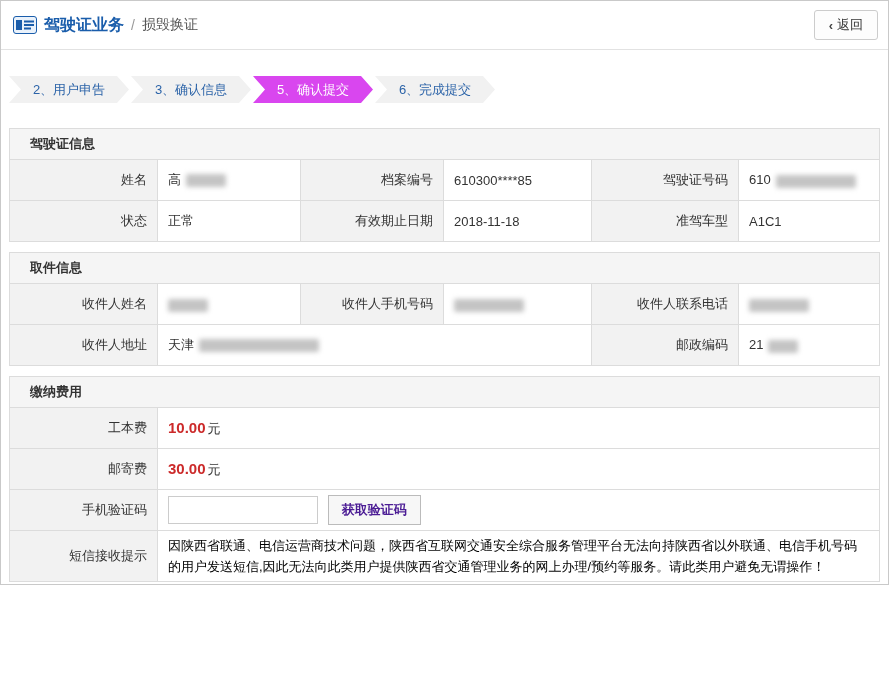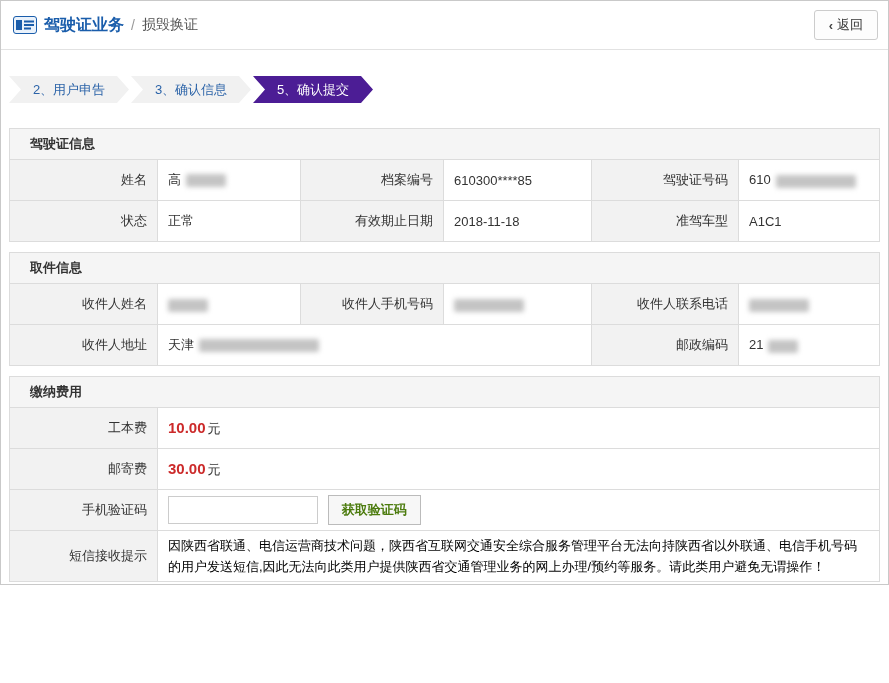--- a/index.html
+++ b/index.html
@@ -58,21 +58,21 @@
     line-height: 27px;
     text-align: center;
     background: #f1f1f1;
     color: #2b63a8;
     font-size: 13px;
     clip-path: polygon(0 0, calc(100% - 12px) 0, 100% 50%, calc(100% - 12px) 100%, 0 100%, 12px 50%);
   }
   .step.first {
     clip-path: polygon(0 0, calc(100% - 12px) 0, 100% 50%, calc(100% - 12px) 100%, 0 100%);
   }
-  .step.active { background: #4c1d95; color: #fff; }
+  .step.active { background: #d946ef; color: #fff; }
 
   
   .content { padding: 0 8px; }
   .panel { margin-bottom: 10px; }
   .panel-title {
     border: 1px solid #dcdcdc;
     border-bottom: none;
     background: #f5f5f5;
     font-weight: bold;
     color: #333;
@@ -127,21 +127,21 @@
     vertical-align: middle;
   }
   .get-code-btn {
     height: 30px;
     margin-left: 6px;
     padding: 0 13px;
     background: #f7f7f7;
     border: 1px solid #bbb;
     font-size: 13px;
     font-weight: bold;
-    color: #4d7c0f;
+    color: #4c1d95;
     cursor: pointer;
     font-family: inherit;
     vertical-align: middle;
   }
   td.tip-row { height: 62px; }
   .sms-tip { color: #000000; line-height: 21px; font-size: 13px; }
 
   
   .actions {
     display: flex;
@@ -184,20 +184,21 @@
     <button class="back-btn">
       <span class="back-chev">‹</span>
       <span>返回</span>
     </button>
   </header>
 
   <nav class="steps">
     <div class="step"><span>2、用户申告</span></div>
     <div class="step"><span>3、确认信息</span></div>
     <div class="step active"><span>5、确认提交</span></div>
+    <div class="step"><span>6、完成提交</span></div>
   </nav>
 
   <main class="content">
 
     <section class="panel">
       <div class="panel-title">驾驶证信息</div>
       <table class="info">
         <colgroup>
           <col style="width:148px">
             <col style="width:143px">

